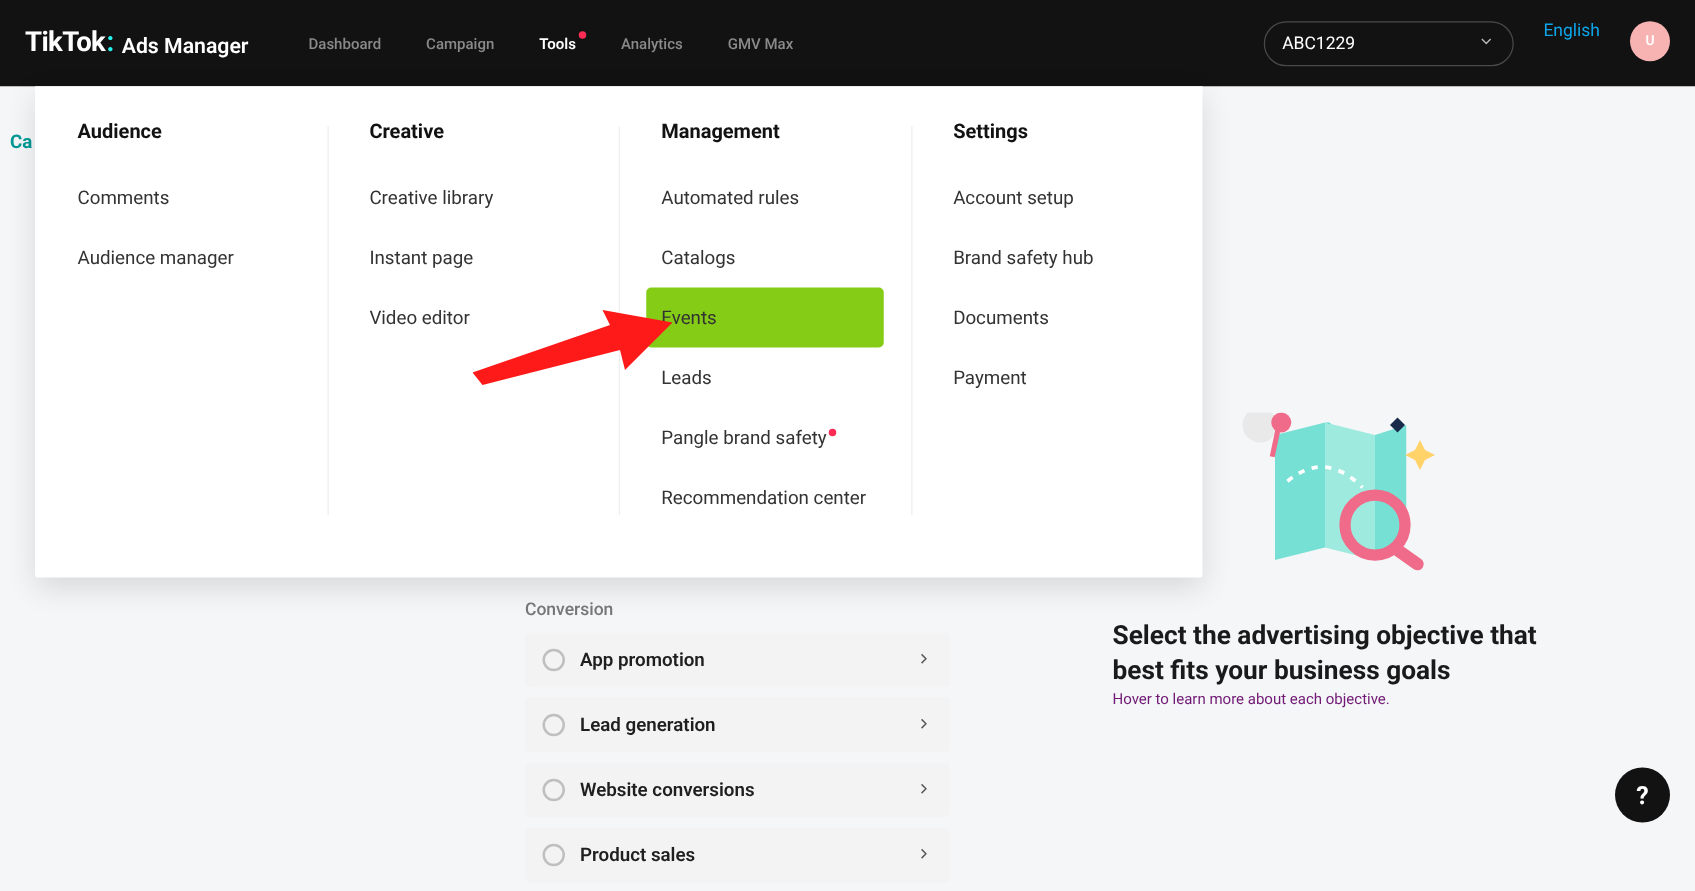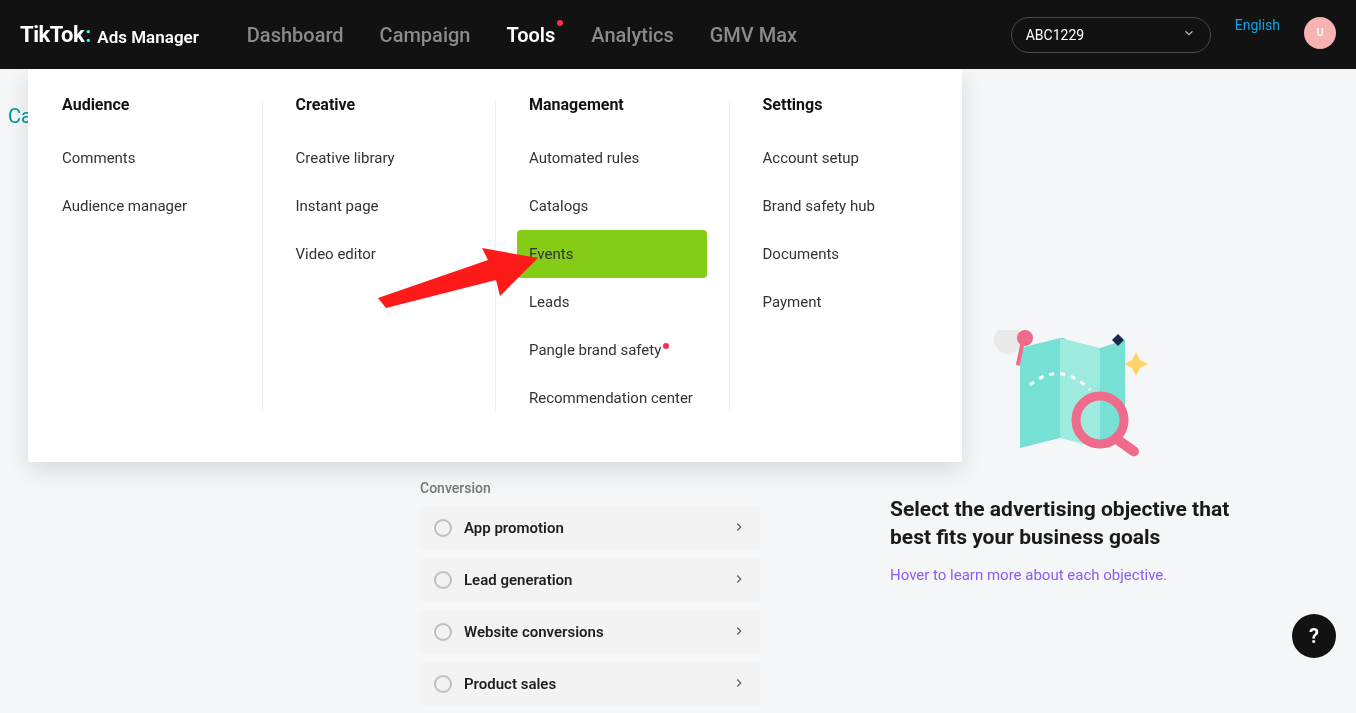--- a/index.html
+++ b/index.html
@@ -5,52 +5,52 @@
   * { margin:0; padding:0; box-sizing:border-box; font-family: -apple-system, BlinkMacSystemFont, "Segoe UI", Roboto, Helvetica, Arial, sans-serif; }
   body { background:#f5f6f8; color:#121212; width:1356px; height:713px; overflow:hidden; position:relative; }
   
   .hdr { height:69px; background:#121212; display:flex; align-items:center; padding:0 20px; color:#fff; position:relative; z-index:2; }
   .logo { display:flex; align-items:flex-end; font-weight:700; }
   .logo-main { font-size:22px; letter-spacing:-0.5px; }
   .logo-colon { color:#25f4ee; font-size:22px; margin:0 2px 0 1px; position:relative; }
   .logo-colon::after { content:''; position:absolute; inset:0; color:#fe2c55; transform:translate(1px,0); }
   .logo-sub { font-size:17px; font-weight:600; margin-left:4px; }
   .nav { display:flex; align-items:center; margin-left:48px; gap:36px; }
-  .nav-item { color:#8a8a8a; font-size:20px; font-weight:500; cursor:pointer; position:relative; padding:6px 0; }
+  .nav-item { color:#8a8a8a; font-size:12px; font-weight:500; cursor:pointer; position:relative; padding:6px 0; }
   .nav-item.active { color:#fff; font-weight:600; }
   .red-dot { width:6px; height:6px; background:#fe2c55; border-radius:50%; position:absolute; top:3px; right:-8px; }
   .hdr-right { margin-left:auto; display:flex; gap:24px; }
   .acct { border:1px solid #4a4a4a; border-radius:20px; height:36px; width:200px; display:flex; align-items:center; padding:0 14px; font-size:14px; color:#fff; cursor:pointer; }
   .acct-chev { margin-left:auto; }
   .lang { font-size:14px; color:#0ea5e9; cursor:pointer; }
   .avatar { width:32px; height:32px; border-radius:50%; background:#f7b2b2; color:#fff; display:flex; align-items:center; justify-content:center; font-size:11px; font-weight:600; cursor:pointer; }
   
   .tools-highlight { position:absolute; border:4px solid #ff1a1a; border-radius:8px; pointer-events:none; }
   
   .mega { position:absolute; top:69px; left:28px; width:934px; background:#fff; border-radius:0 0 2px 2px; box-shadow:0 8px 24px rgba(0,0,0,.12); display:flex; z-index:3; padding:26px 0 40px 0; }
   .col { flex:1; padding:0 34px; position:relative; }
   .col + .col::before { content:''; position:absolute; left:0; top:6px; bottom:10px; width:1px; background:#eee; }
   .col-head { font-size:16px; font-weight:700; margin-bottom:20px; }
   .mi { font-size:15px; color:#333; padding:15px 12px; margin-left:-12px; margin-right:-12px; cursor:pointer; position:relative; border-radius:4px; }
   .mi.hover { background:#84cc16; }
   .mi .red-dot { position:static; display:inline-block; margin-left:2px; vertical-align:super; }
   
-  .crumb { position:absolute; top:104px; left:8px; color:#009995; font-size:20px; font-weight:400; }
+  .crumb { position:absolute; top:104px; left:8px; color:#009995; font-size:15px; font-weight:700; }
   
   .main { position:absolute; top:160px; left:330px; right:40px; }
   .section-label { color:#777; font-size:14px; font-weight:500; margin:0 0 10px 90px; }
   .cards { display:flex; flex-direction:column; gap:8px; margin-left:90px; width:340px;justify-content:flex-end; }
   .card { background:#f3f3f3; border-radius:4px; height:44px; display:flex; align-items:center; padding:0 14px; cursor:pointer; }
   .radio { width:18px; height:18px; border:2px solid #bfbfbf; border-radius:50%; margin-right:12px; }
   .card-label { font-size:15px; font-weight:600; color:#1f1f1f; }
   .card-chev { margin-left:auto; color:#5a5a5a; }
   
   .info { position:absolute; left:890px; top:495px; width:362px; }
   .info-title { font-size:21px; font-weight:700; line-height:1.35; color:#1a1a1a; }
-  .info-sub { font-size:15px; color:#8b5cf6; margin-top:14px; }
+  .info-sub { font-size:12px; color:#701a75; }
   
   .illu { position:absolute; left:990px; top:330px; width:170px; height:130px; }
   
   .fab { position:absolute; right:20px; bottom:55px; width:44px; height:44px; background:#121212; color:#fff; border-radius:50%; display:flex; align-items:center; justify-content:center; cursor:pointer; font-size:20px; font-weight:700; }
   
   .arrow { position:absolute; z-index:4; pointer-events:none; }
   
   .chev { width:14px; height:14px; }
 </style>
 </head>

